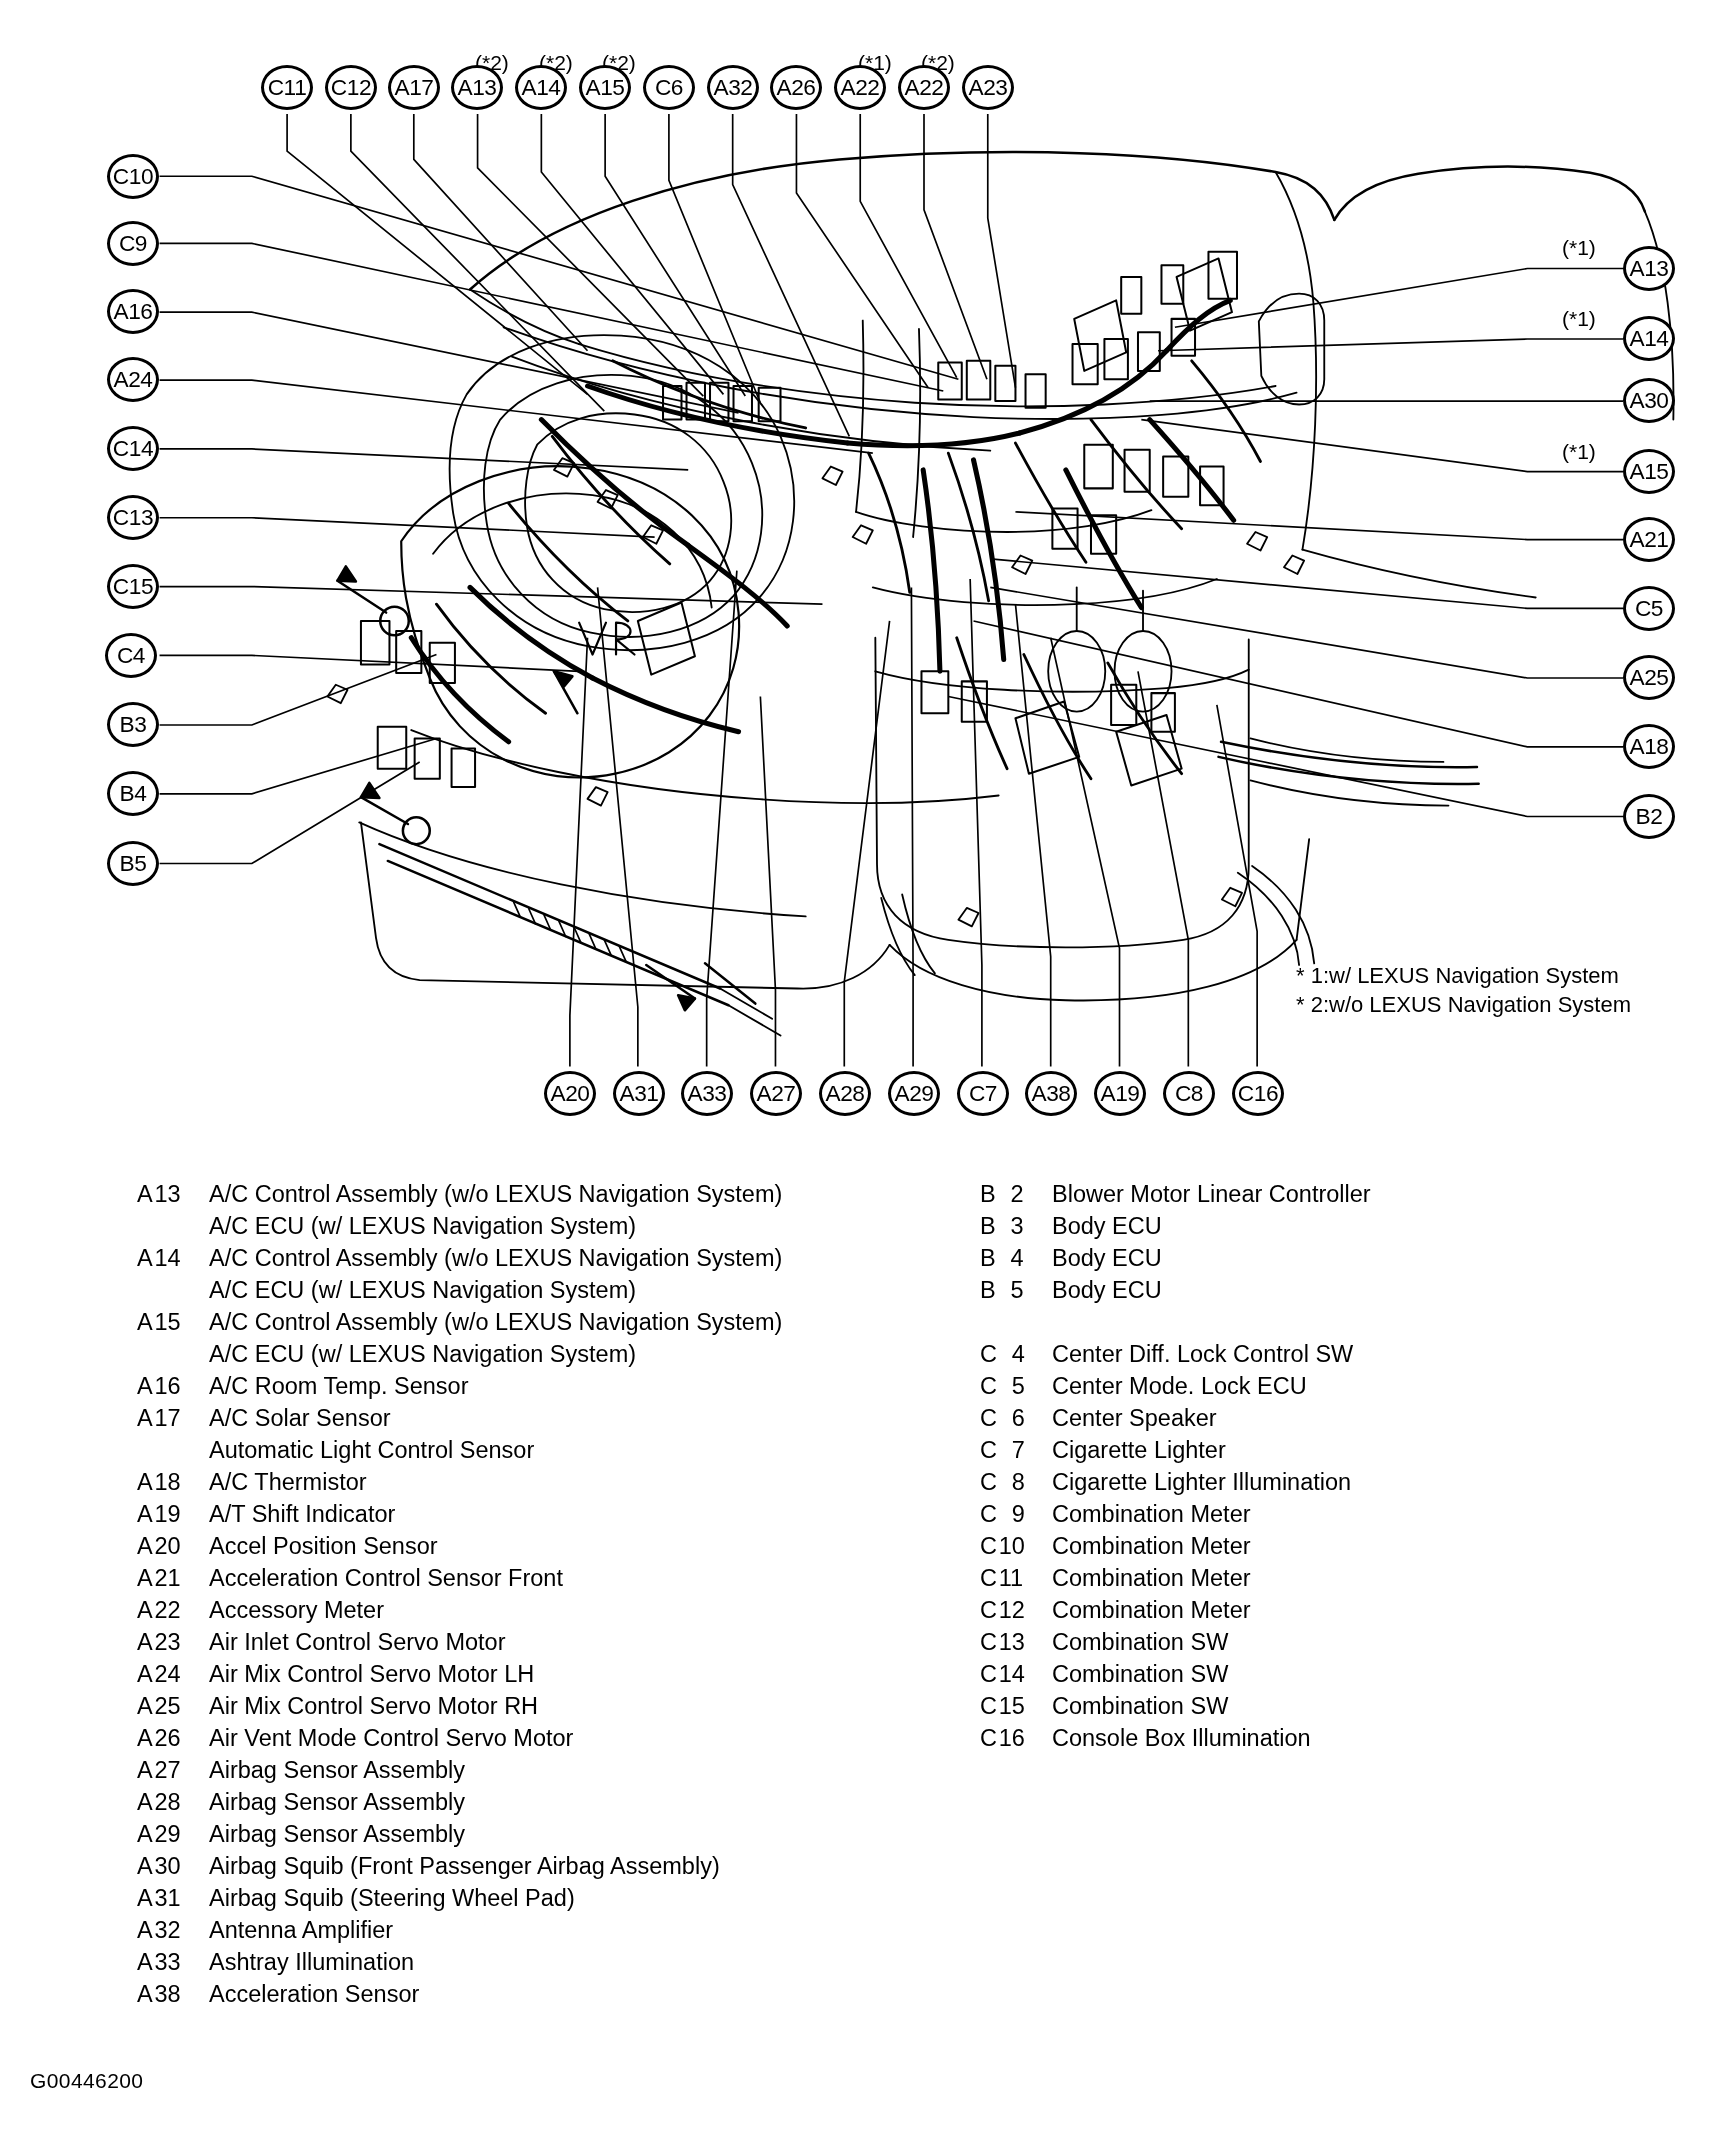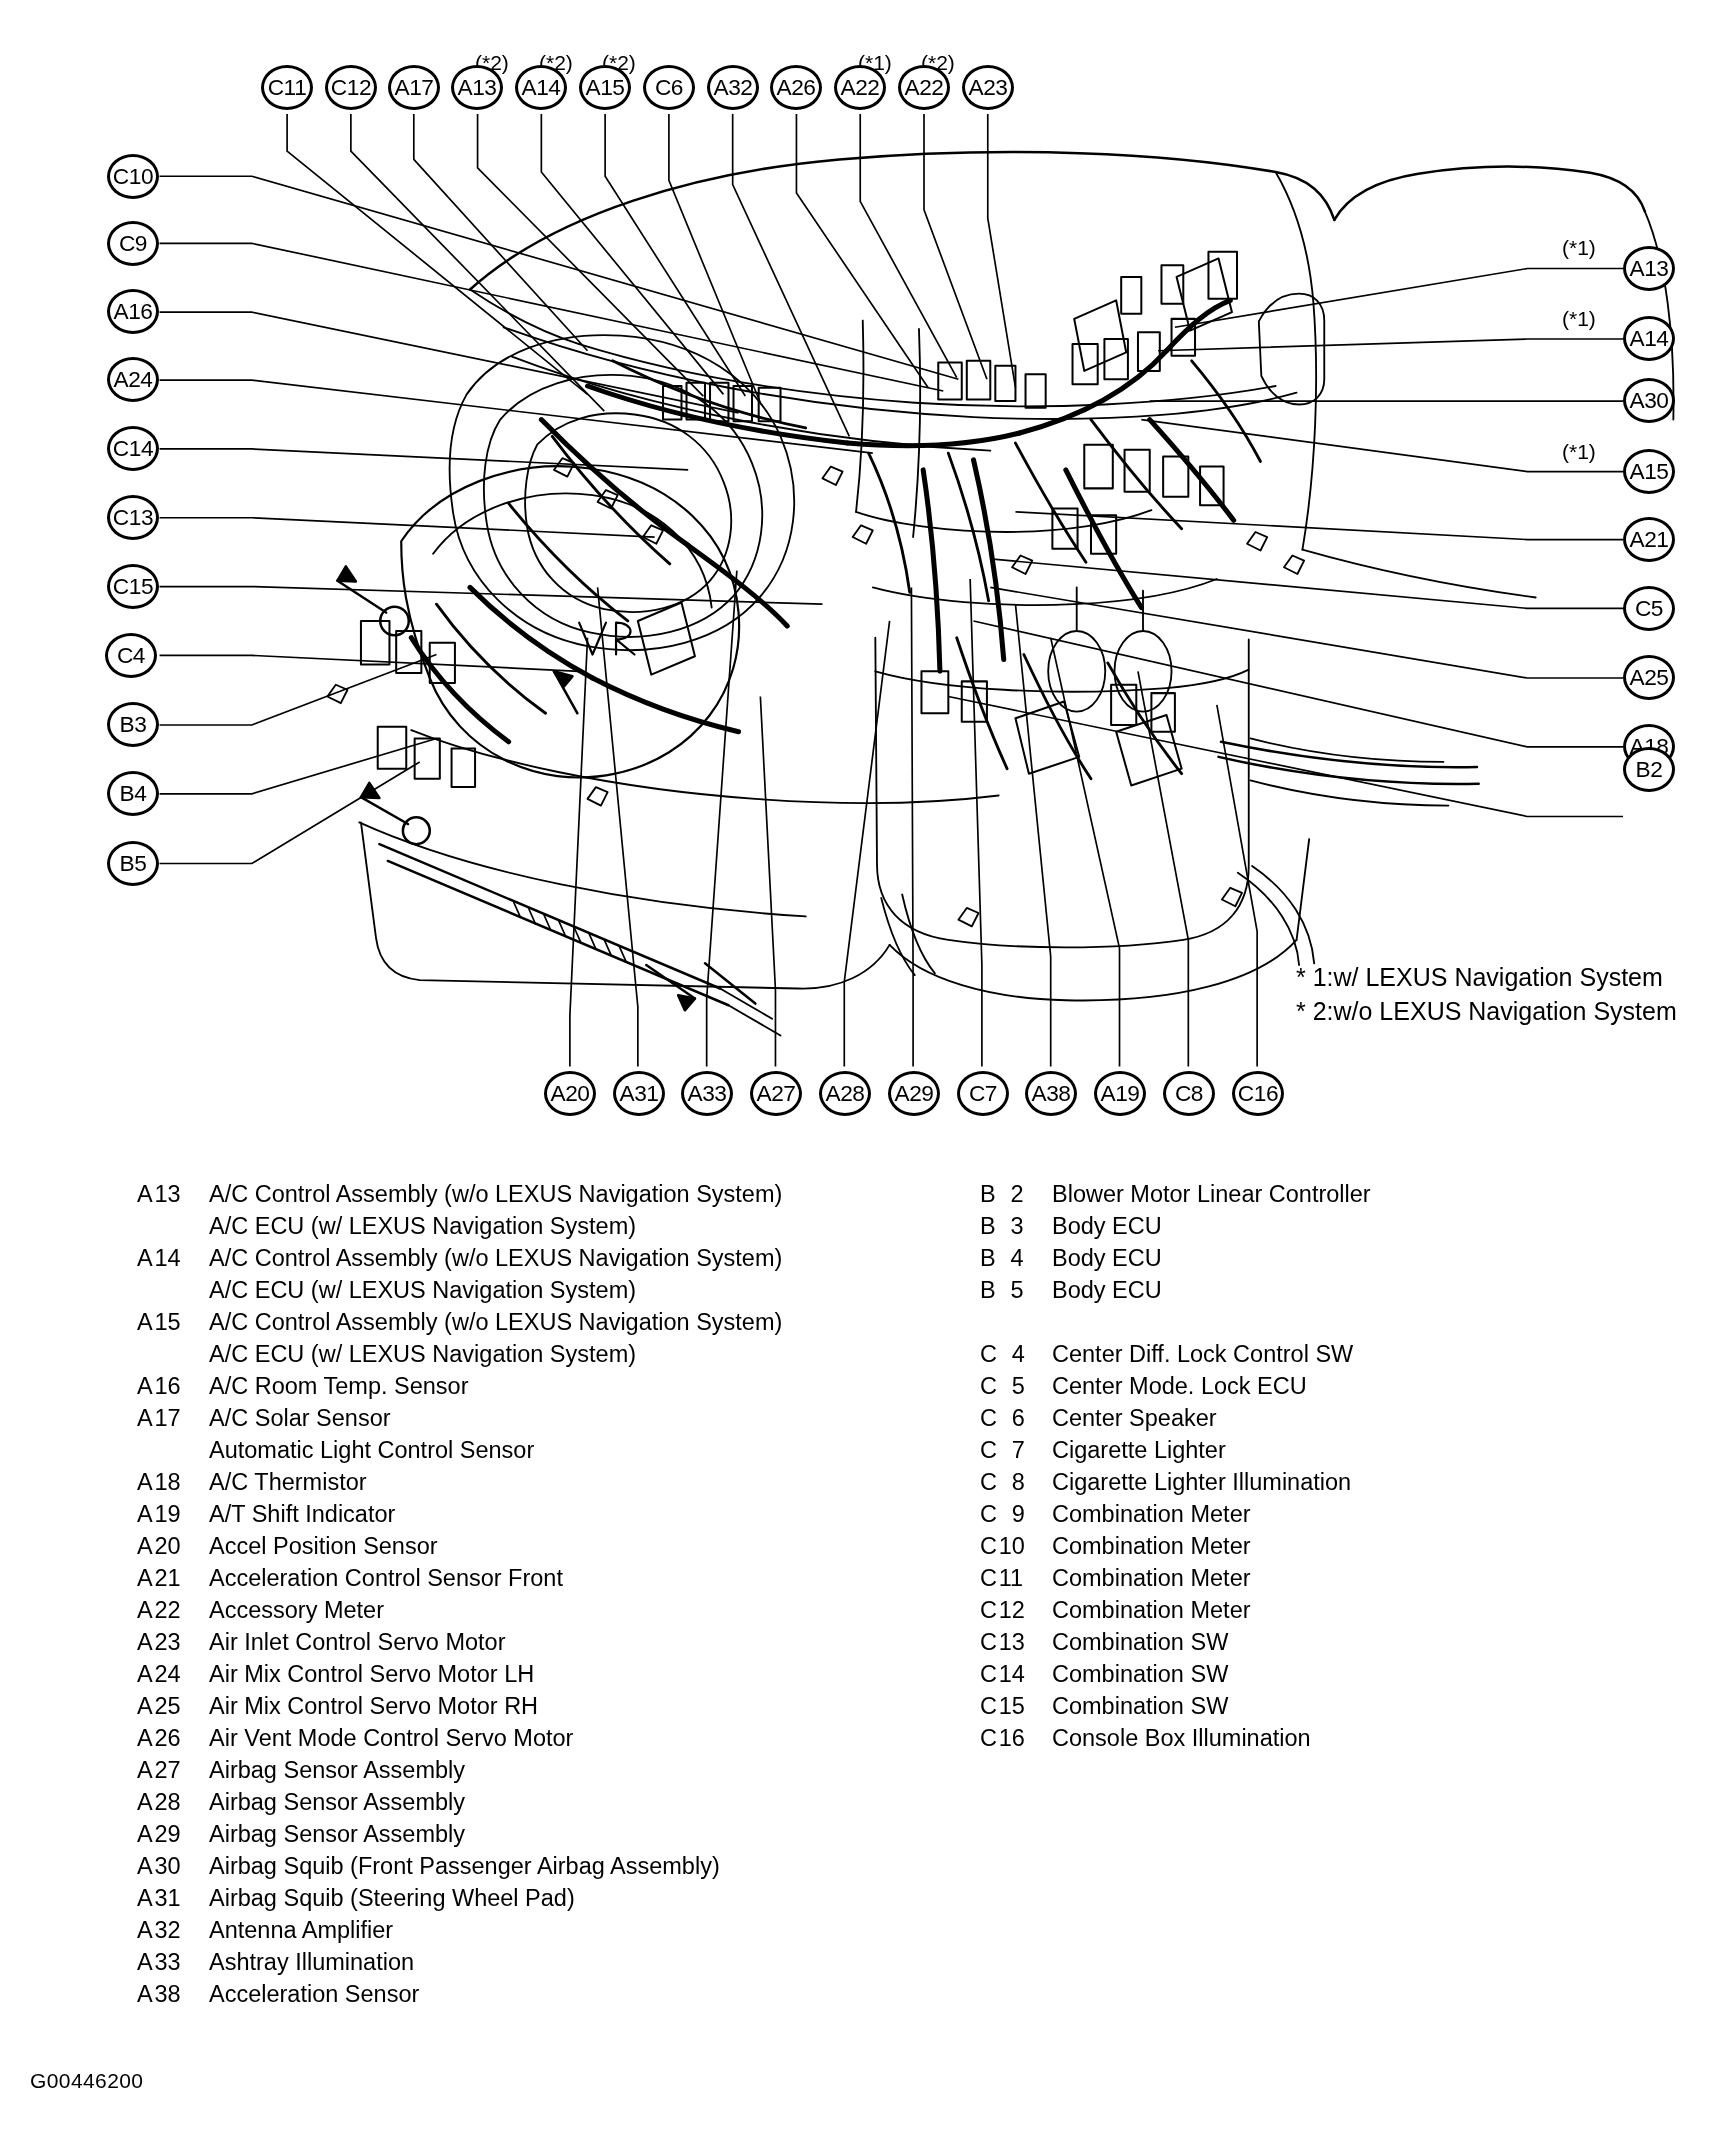--- a/index.html
+++ b/index.html
@@ -51,21 +51,21 @@
     line-height: 1;
     white-space: nowrap;
     z-index: 5;
   }
 
   
   #footnotes {
     position: absolute;
     left: 1296px;
     top: 961px;
-    font-size: 25px;
+    font-size: 22px;
     line-height: 1.34;
     white-space: nowrap;
     z-index: 6;
   }
 
   
   #legend {
     position: absolute;
     left: 0;
     top: 1181px;
@@ -393,21 +393,21 @@
     <div class="note-marker" style="left:1562px;top:441px;">(*1)</div>
 
     <div class="callout" style="left:1623px;top:246px;">A13</div>
     <div class="callout" style="left:1623px;top:316px;">A14</div>
     <div class="callout" style="left:1623px;top:378px;">A30</div>
     <div class="callout" style="left:1623px;top:449px;">A15</div>
     <div class="callout" style="left:1623px;top:517px;">A21</div>
     <div class="callout" style="left:1623px;top:586px;">C5</div>
     <div class="callout" style="left:1623px;top:655px;">A25</div>
     <div class="callout" style="left:1623px;top:724px;">A18</div>
-    <div class="callout" style="left:1623px;top:747px;">B2</div>
+    <div class="callout" style="left:1623px;top:794px;">B2</div>
   </div>
 
   <div>
     <div class="callout" style="left:544px;top:1071px;">A20</div>
     <div class="callout" style="left:613px;top:1071px;">A31</div>
     <div class="callout" style="left:681px;top:1071px;">A33</div>
     <div class="callout" style="left:750px;top:1071px;">A27</div>
     <div class="callout" style="left:819px;top:1071px;">A28</div>
     <div class="callout" style="left:888px;top:1071px;">A29</div>
     <div class="callout" style="left:957px;top:1071px;">C7</div>

